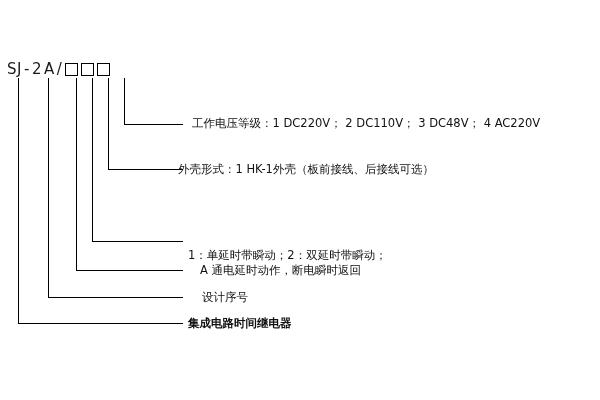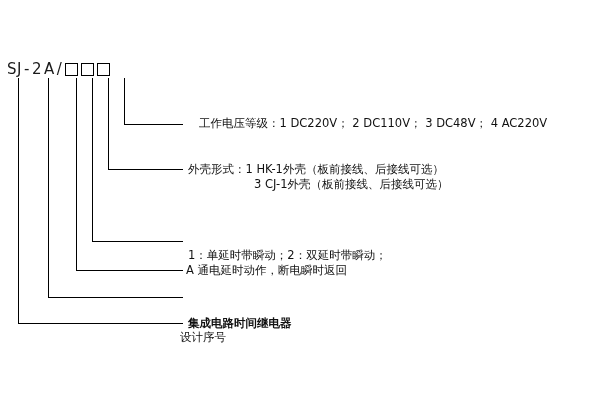--- a/index.html
+++ b/index.html
@@ -85,30 +85,29 @@
       <path d="M92.5,78 L92.5,241.5 L183,241.5"></path>
 
       <path d="M76.5,78 L76.5,270.5 L183,270.5"></path>
 
       <path d="M48.5,78 L48.5,297.5 L183,297.5"></path>
 
       <path d="M18.5,78 L18.5,323.5 L183,323.5"></path>
     </g>
   </svg>
 
-  <div class="label" style="left:199px; top:116px;">
+  <div class="label" style="left:192px; top:116px;">
     <span class="sub">工作电压等级：1 DC220V；  2 DC110V；  3 DC48V；  4 AC220V</span>
   </div>
 
-  <div class="label" style="left:188px; top:162px;">
+  <div class="label" style="left:178px; top:162px;">
     <span class="sub">外壳形式：1   HK-1外壳（板前接线、后接线可选）</span>
-    <span class="sub" style="padding-left:66px;">3   CJ-1外壳（板前接线、后接线可选）</span>
   </div>
 
   <div class="label" style="left:188px; top:248px;">1：单延时带瞬动；2：双延时带瞬动；</div>
 
-  <div class="label" style="left:186px; top:263px;">A   通电延时动作，断电瞬时返回</div>
+  <div class="label" style="left:200px; top:263px;">A   通电延时动作，断电瞬时返回</div>
 
-  <div class="label" style="left:180px; top:290px;margin-top:40px;">设计序号</div>
+  <div class="label" style="left:202px; top:290px;">设计序号</div>
 
   <div class="label" style="left:188px; top:316px;font-weight:bold;">集成电路时间继电器</div>
 
 </div>
 
 </body></html>

